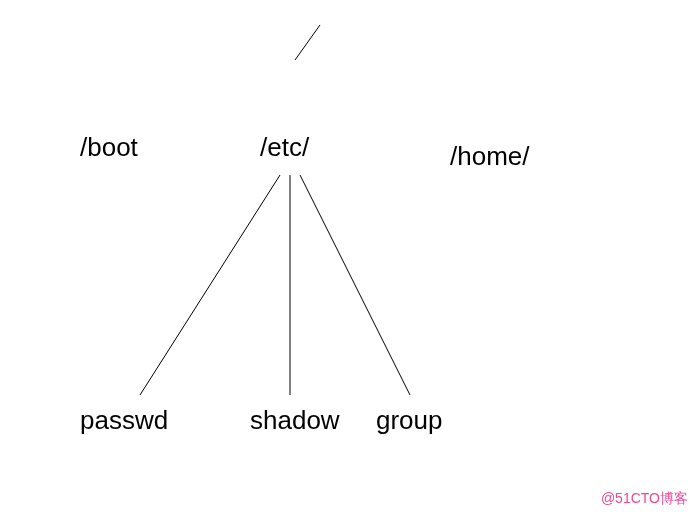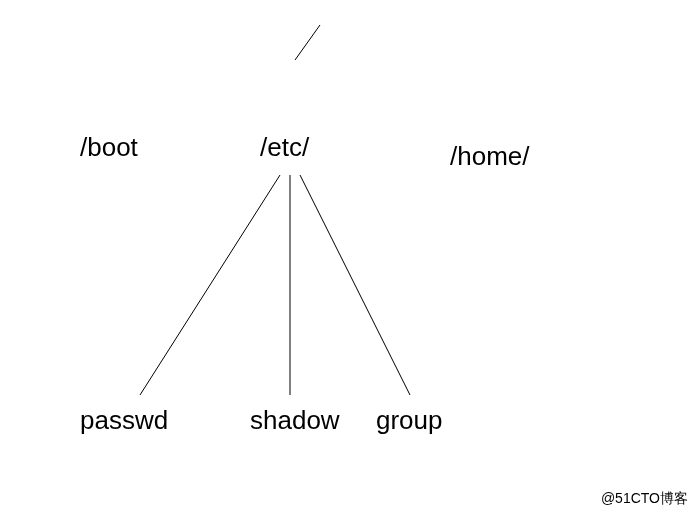--- a/index.html
+++ b/index.html
@@ -24,21 +24,21 @@
     .line {
       position: absolute;
       stroke: #000000;
       stroke-width: 1;
     }
     .watermark {
       position: absolute;
       bottom: 8px;
       right: 12px;
       font-size: 14px;
-      color: #000000;
+      color: #ec4899;
     }
   </style>
 </head>
 <body>
 
 <svg width="700" height="516" style="position:absolute;top:0;left:0;pointer-events:none">
   <line class="line" x1="295" y1="60" x2="320" y2="25" stroke-width="3"></line>
   <line class="line" x1="280" y1="175" x2="140" y2="395"></line>
   <line class="line" x1="290" y1="175" x2="290" y2="395"></line>
   <line class="line" x1="300" y1="175" x2="410" y2="395"></line>

